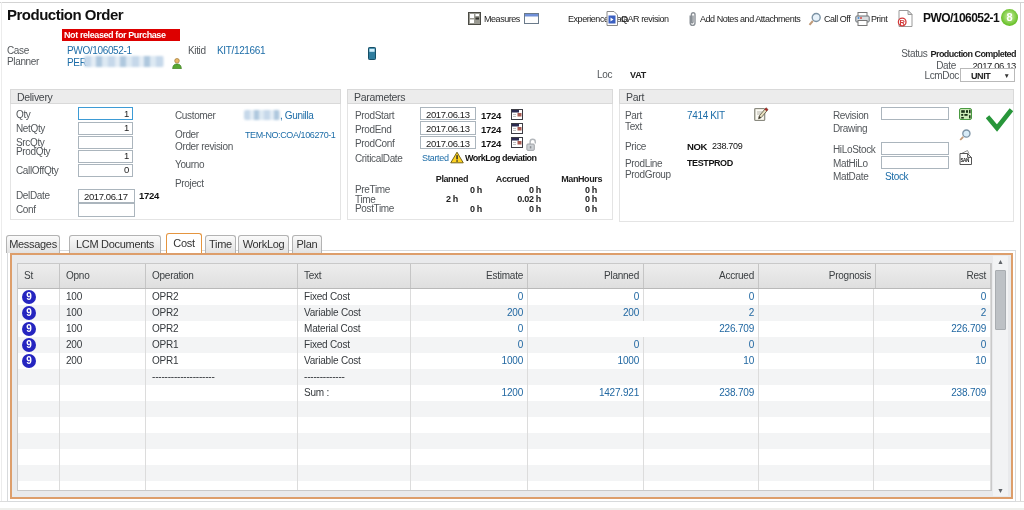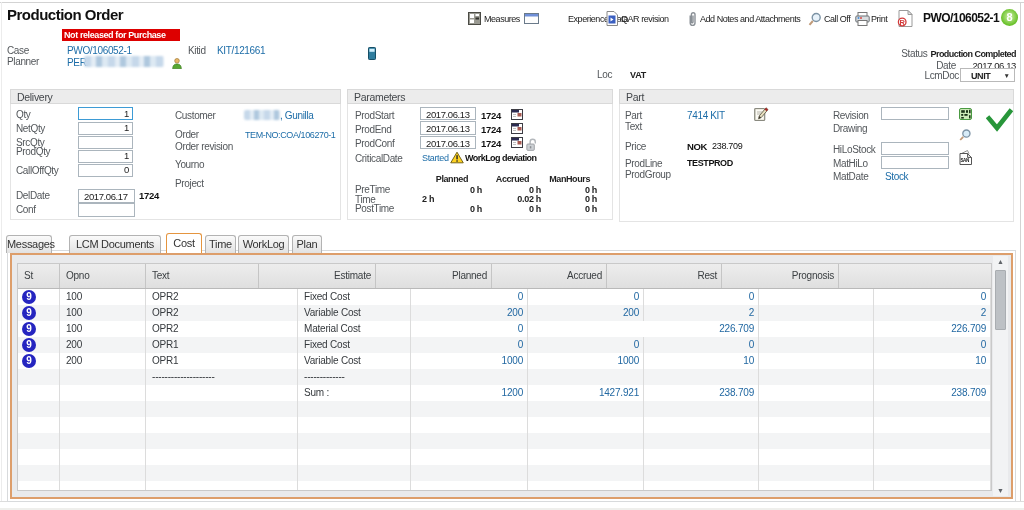--- a/index.html
+++ b/index.html
@@ -189,26 +189,26 @@
 </svg></div>
 <div class="abs lnk" style="left:422px;top:153px;font-size:9px;">Started</div>
 <div class="abs" style="left:450px;top:151px;"><svg width="14" height="13" viewBox="0 0 15 13">
   <path d="M7.5 0.8 L14.2 12.2 H0.8 Z" fill="#ffd321" stroke="#6a5a10" stroke-width="1"></path>
   <rect x="6.8" y="4" width="1.5" height="4.5" fill="#222"></rect>
   <rect x="6.8" y="9.5" width="1.5" height="1.5" fill="#222"></rect>
 </svg></div>
 <div class="abs b" style="left:465px;top:153px;color:#111;font-size:9px;letter-spacing:-0.55px;">WorkLog deviation</div>
 <div class="abs b" style="left:408px;top:174px;width:60px;text-align:right;color:#222;font-size:9px;letter-spacing:-0.4px;">Planned</div>
 <div class="abs b" style="left:469px;top:174px;width:60px;text-align:right;color:#222;font-size:9px;letter-spacing:-0.4px;">Accrued</div>
-<div class="abs b" style="left:530px;top:174px;width:60px;text-align:right;color:#222;font-size:9px;letter-spacing:-0.4px;">ManHours</div>
+<div class="abs b" style="left:530px;top:174px;width:72px;text-align:right;color:#222;font-size:9px;letter-spacing:-0.4px;">ManHours</div>
 <div class="abs lbl" style="left:355px;top:184px;">PreTime</div>
 <div class="abs lbl" style="left:355px;top:193.5px;">Time</div>
 <div class="abs lbl" style="left:355px;top:203px;">PostTime</div>
 <div class="abs b" style="left:422px;top:184.5px;width:60px;text-align:right;color:#222;font-size:9px;letter-spacing:-0.3px;">0 h</div>
-<div class="abs b" style="left:422px;top:194px;width:60px;text-align:left;color:#222;font-size:9px;letter-spacing:-0.3px;">2 h</div>
+<div class="abs b" style="left:422px;top:194px;width:60px;text-align:center;color:#222;font-size:9px;letter-spacing:-0.3px;">2 h</div>
 <div class="abs b" style="left:422px;top:203.5px;width:60px;text-align:right;color:#222;font-size:9px;letter-spacing:-0.3px;">0 h</div>
 <div class="abs b" style="left:481px;top:184.5px;width:60px;text-align:right;color:#222;font-size:9px;letter-spacing:-0.3px;">0 h</div>
 <div class="abs b" style="left:481px;top:194px;width:60px;text-align:right;color:#222;font-size:9px;letter-spacing:-0.3px;">0.02 h</div>
 <div class="abs b" style="left:481px;top:203.5px;width:60px;text-align:right;color:#222;font-size:9px;letter-spacing:-0.3px;">0 h</div>
 <div class="abs b" style="left:537px;top:184.5px;width:60px;text-align:right;color:#222;font-size:9px;letter-spacing:-0.3px;">0 h</div>
 <div class="abs b" style="left:537px;top:194px;width:60px;text-align:right;color:#222;font-size:9px;letter-spacing:-0.3px;">0 h</div>
 <div class="abs b" style="left:537px;top:203.5px;width:60px;text-align:right;color:#222;font-size:9px;letter-spacing:-0.3px;">0 h</div>
 
 <div class="panel-h" style="left:619px;top:89px;width:395px;">Part</div>
 <div class="panel-b" style="left:619px;top:104px;width:395px;height:118px;"></div>
@@ -258,37 +258,38 @@
   <path d="M1 3.5 h7.5 l4 4 V14.5 h-11.5z" fill="#fff" stroke="#555" stroke-width="1"></path>
   <path d="M8.5 3.5 l4 4 h-4z" fill="#ddd" stroke="#555" stroke-width="0.9"></path>
   <text x="1.4" y="12.4" font-size="4.6" font-weight="bold" fill="#222" font-family="Liberation Sans" letter-spacing="-0.4">SAN</text>
 </svg></div>
 <div class="abs" style="left:986px;top:108px;"><svg width="27" height="26" viewBox="0 0 27 26">
   <path d="M3 10.5 L11 20 L24 3.5" fill="none" stroke="#28963a" stroke-width="4.6" stroke-linecap="square"></path>
 </svg></div>
 
 <div class="abs" style="left:10px;top:253px;width:1003px;height:246px;border:2px solid #dd9e6b;background:#e9eaec;outline:1px solid #d8dadc;outline-offset:2px;"></div>
 
-<div class="abs tab" style="left:6px;width:46px;">Messages</div>
+<div class="abs tab" style="left:6px;width:54px;">Messages</div>
 <div class="abs tab" style="left:69px;width:92px;">LCM Documents</div>
 <div class="abs tab-a" style="left:166px;width:36px;">Cost</div>
 <div class="abs tab" style="left:205px;width:31px;">Time</div>
 <div class="abs tab" style="left:238px;width:51px;">WorkLog</div>
 <div class="abs tab" style="left:292px;width:30px;">Plan</div>
 
 <div class="abs" style="left:17px;top:263px;width:975px;height:228px;overflow:hidden;background:#fff;border:1px solid #c9c9c9;">
 <div class="ghr">
 <div class="gh" style="width:42px;">St</div>
 <div class="gh" style="width:86px;">Opno</div>
+<div class="gh" style="width:152px;">Operation</div>
 <div class="gh" style="width:113px;">Text</div>
 <div class="gh gr" style="width:117px;">Estimate</div>
 <div class="gh gr" style="width:116px;">Planned</div>
 <div class="gh gr" style="width:115px;">Accrued</div>
+<div class="gh gr" style="width:117px;">Prognosis</div>
 <div class="gh gr" style="width:115px;">Rest</div>
-<div class="gh gr" style="width:117px;">Prognosis</div>
 </div>
 <div class="grow">
 <div class="gc" style="width:42px;"><span class="c9">9</span></div>
 <div class="gc" style="width:86px;">100</div>
 <div class="gc" style="width:152px;">OPR2</div>
 <div class="gc" style="width:113px;">Fixed Cost</div>
 <div class="gc gn" style="width:117px;">0</div>
 <div class="gc gn" style="width:116px;">0</div>
 <div class="gc gn" style="width:115px;">0</div>
 <div class="gc" style="width:115px;"></div>

